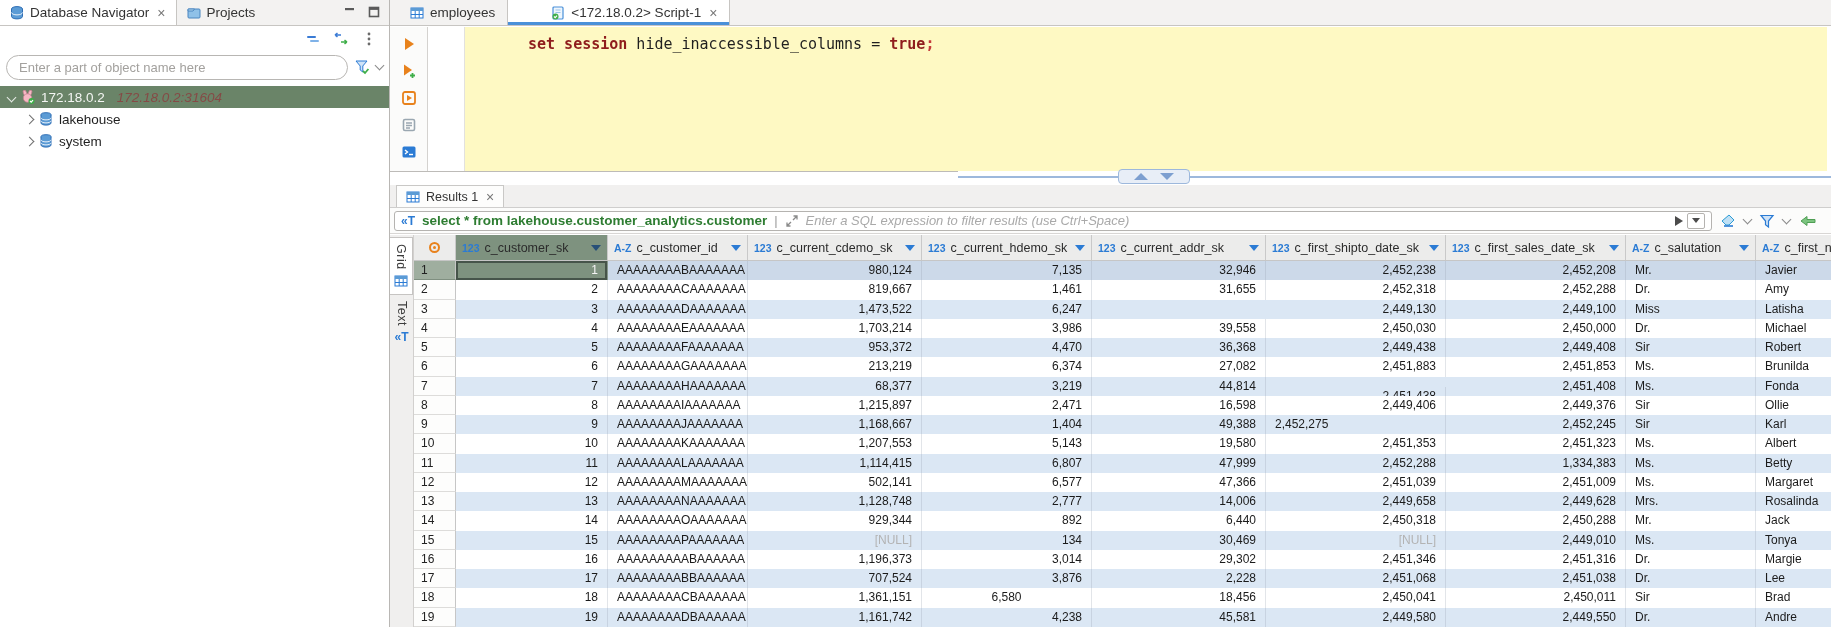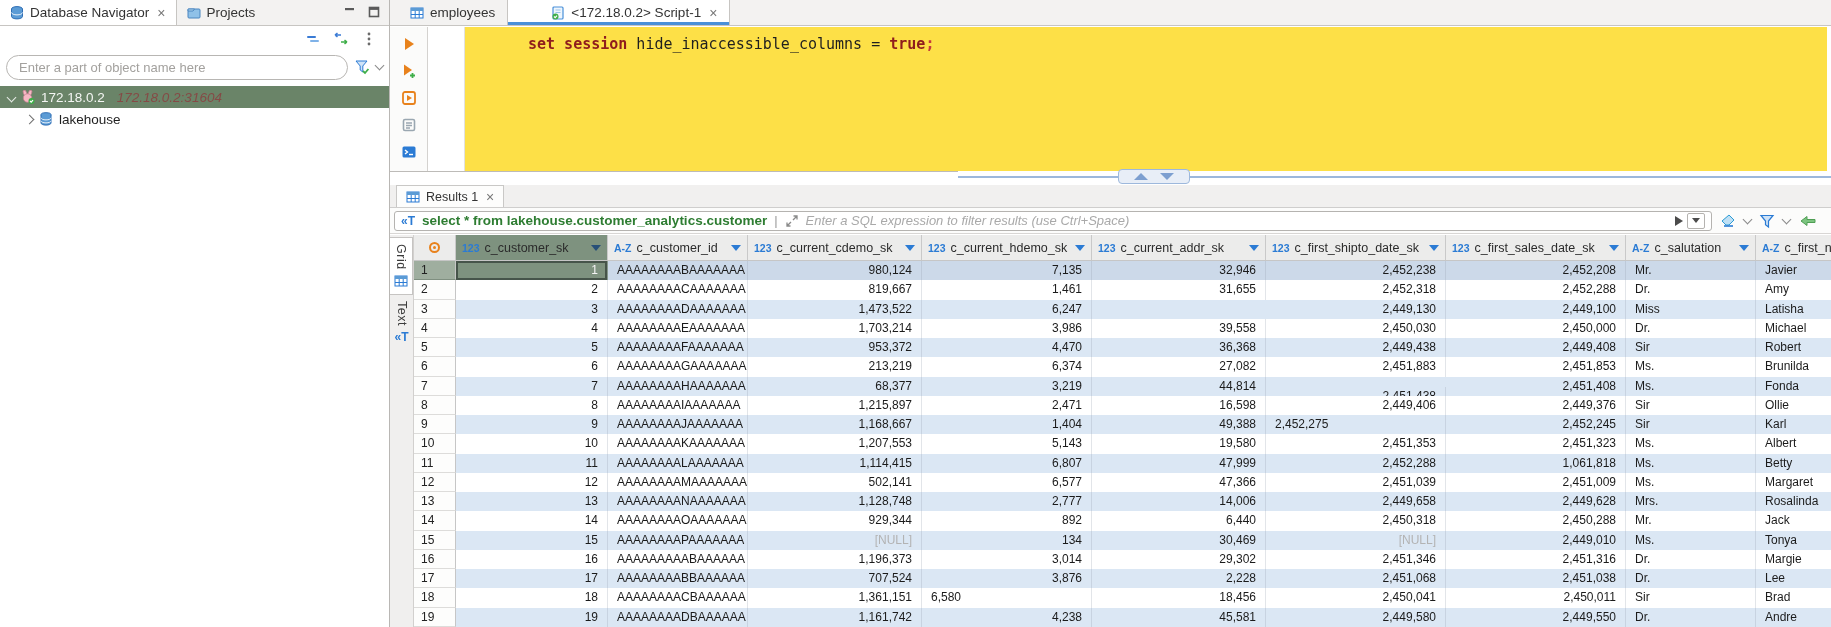--- a/index.html
+++ b/index.html
@@ -35,21 +35,21 @@
   .chev.down { transform:rotate(45deg); border-color:#e8ece7; }
   .chev.right { transform:rotate(-45deg); }
 
   
   #editor-region { position:absolute; left:390px; top:0; width:1441px; height:185px; background:#fff; }
   .editor-tabbar { height:26px; background:#f3f2f1; border-bottom:1px solid #c7c5c2; display:flex; }
   .editor-tab { display:flex; align-items:center; gap:6px; padding:0 12px; font-size:13.5px; color:#333; position:relative; }
   .editor-tab.active { background:#fff; border-left:1px solid #c7c5c2; border-right:1px solid #c7c5c2;padding-left:43px; }
   .editor-tab.active::after { content:""; position:absolute; left:0; right:0; bottom:0; height:3px; background:#4a90d9; }
 
-  .editor-body { position:absolute; left:0; top:27px; right:4px; height:144px; background:#fde047; }
+  .editor-body { position:absolute; left:0; top:27px; right:4px; height:144px; background:#fef9c3; }
   .ed-toolbar { position:absolute; left:0; top:0; bottom:0; width:38px; border-right:1px solid #d4d2cf; display:flex; flex-direction:column; align-items:center; gap:11px; padding-top:9px; background:#fbfbfa; }
   .ed-gutter { position:absolute; left:38px; top:0; bottom:0; width:37px; border-right:1px solid #e2e1df; background:#fff; }
   .code-area { position:absolute; left:75px; top:6px; right:0; bottom:0; font-family:"DejaVu Sans Mono", monospace; font-size:15px; line-height:20px; }
   .sql-line { display:table; padding:1px 10px 1px 63px; margin-bottom:15px; white-space:pre; }
   .sql-line.hl { background:#e7f1fc; }
   .tok-kw { color:#8f1d1d; font-weight:bold; }
   .tok-plain { color:#1f1f1f; }
   .tok-qualifier { color:#61686d; }
   .tok-table { color:#8a2fc0; }
   .tok-punct { color:#c43c3c; font-weight:bold; }
@@ -180,20 +180,29 @@
     </div>
     <div class="tree-row tree-child">
       <span class="chev right"></span>
       <svg class="icon14" viewBox="0 0 14 14">
           <ellipse cx="7" cy="2.8" rx="5" ry="2.1" fill="#5b9bd5" stroke="#2f6eb5"></ellipse>
           <path d="M2 2.8v8.2c0 1.2 2.2 2.1 5 2.1s5-.9 5-2.1V2.8" fill="#5b9bd5" stroke="#2f6eb5"></path>
           <path d="M2 5.8c0 1.2 2.2 2.1 5 2.1s5-.9 5-2.1M2 8.8c0 1.2 2.2 2.1 5 2.1s5-.9 5-2.1" fill="none" stroke="#eaf2fb"></path>
         </svg>
       <span>lakehouse</span>
     </div>
+    <div class="tree-row tree-child">
+      <span class="chev right"></span>
+      <svg class="icon14" viewBox="0 0 14 14">
+          <ellipse cx="7" cy="2.8" rx="5" ry="2.1" fill="#5b9bd5" stroke="#2f6eb5"></ellipse>
+          <path d="M2 2.8v8.2c0 1.2 2.2 2.1 5 2.1s5-.9 5-2.1V2.8" fill="#5b9bd5" stroke="#2f6eb5"></path>
+          <path d="M2 5.8c0 1.2 2.2 2.1 5 2.1s5-.9 5-2.1M2 8.8c0 1.2 2.2 2.1 5 2.1s5-.9 5-2.1" fill="none" stroke="#eaf2fb"></path>
+        </svg>
+      <span>system</span>
+    </div>
   </div>
 </div>
 
 <div id="editor-region">
   <div class="editor-tabbar">
     <div class="editor-tab" style="margin-left:8px">
       <svg class="icon14" viewBox="0 0 14 14">
           <rect x="1" y="2" width="12" height="10" fill="#fff" stroke="#2b7bd4"></rect>
           <rect x="1" y="2" width="12" height="3" fill="#5b9bd5"></rect>
           <path d="M5.2 5v7M9.2 5v7M1 8.5h12" stroke="#2b7bd4" fill="none"></path>
@@ -482,21 +491,21 @@
             <div class="gcell" style="width: 110px; text-align: left;">Albert</div>
           </div>
           <div class="grow odd">
             <div class="rownum" style="width: 42px;">11</div>
             <div class="gcell" style="width: 152px; text-align: right;">11</div>
             <div class="gcell" style="width: 140px; text-align: left;">AAAAAAAALAAAAAAA</div>
             <div class="gcell" style="width: 174px; text-align: right;">1,114,415</div>
             <div class="gcell" style="width: 170px; text-align: right;">6,807</div>
             <div class="gcell" style="width: 174px; text-align: right;">47,999</div>
             <div class="gcell" style="width: 180px; text-align: right;">2,452,288</div>
-            <div class="gcell" style="width: 180px; text-align: right;">1,061,818</div>
+            <div class="gcell" style="width: 180px; text-align: right;">1,334,383</div>
             <div class="gcell" style="width: 130px; text-align: left;">Ms.</div>
             <div class="gcell" style="width: 110px; text-align: left;">Betty</div>
           </div>
           <div class="grow even">
             <div class="rownum" style="width: 42px;">12</div>
             <div class="gcell" style="width: 152px; text-align: right;">12</div>
             <div class="gcell" style="width: 140px; text-align: left;">AAAAAAAAMAAAAAAA</div>
             <div class="gcell" style="width: 174px; text-align: right;">502,141</div>
             <div class="gcell" style="width: 170px; text-align: right;">6,577</div>
             <div class="gcell" style="width: 174px; text-align: right;">47,366</div>
@@ -563,21 +572,21 @@
             <div class="gcell" style="width: 180px; text-align: right;">2,451,068</div>
             <div class="gcell" style="width: 180px; text-align: right;">2,451,038</div>
             <div class="gcell" style="width: 130px; text-align: left;">Dr.</div>
             <div class="gcell" style="width: 110px; text-align: left;">Lee</div>
           </div>
           <div class="grow even">
             <div class="rownum" style="width: 42px;">18</div>
             <div class="gcell" style="width: 152px; text-align: right;">18</div>
             <div class="gcell" style="width: 140px; text-align: left;">AAAAAAAACBAAAAAA</div>
             <div class="gcell" style="width: 174px; text-align: right;">1,361,151</div>
-            <div class="gcell" style="width: 170px; text-align: left;">6,580</div>
+            <div class="gcell" style="width: 170px; text-align: center;">6,580</div>
             <div class="gcell" style="width: 174px; text-align: right;">18,456</div>
             <div class="gcell" style="width: 180px; text-align: right;">2,450,041</div>
             <div class="gcell" style="width: 180px; text-align: right;">2,450,011</div>
             <div class="gcell" style="width: 130px; text-align: left;">Sir</div>
             <div class="gcell" style="width: 110px; text-align: left;">Brad</div>
           </div>
           <div class="grow odd">
             <div class="rownum" style="width: 42px;">19</div>
             <div class="gcell" style="width: 152px; text-align: right;">19</div>
             <div class="gcell" style="width: 140px; text-align: left;">AAAAAAAADBAAAAAA</div>

